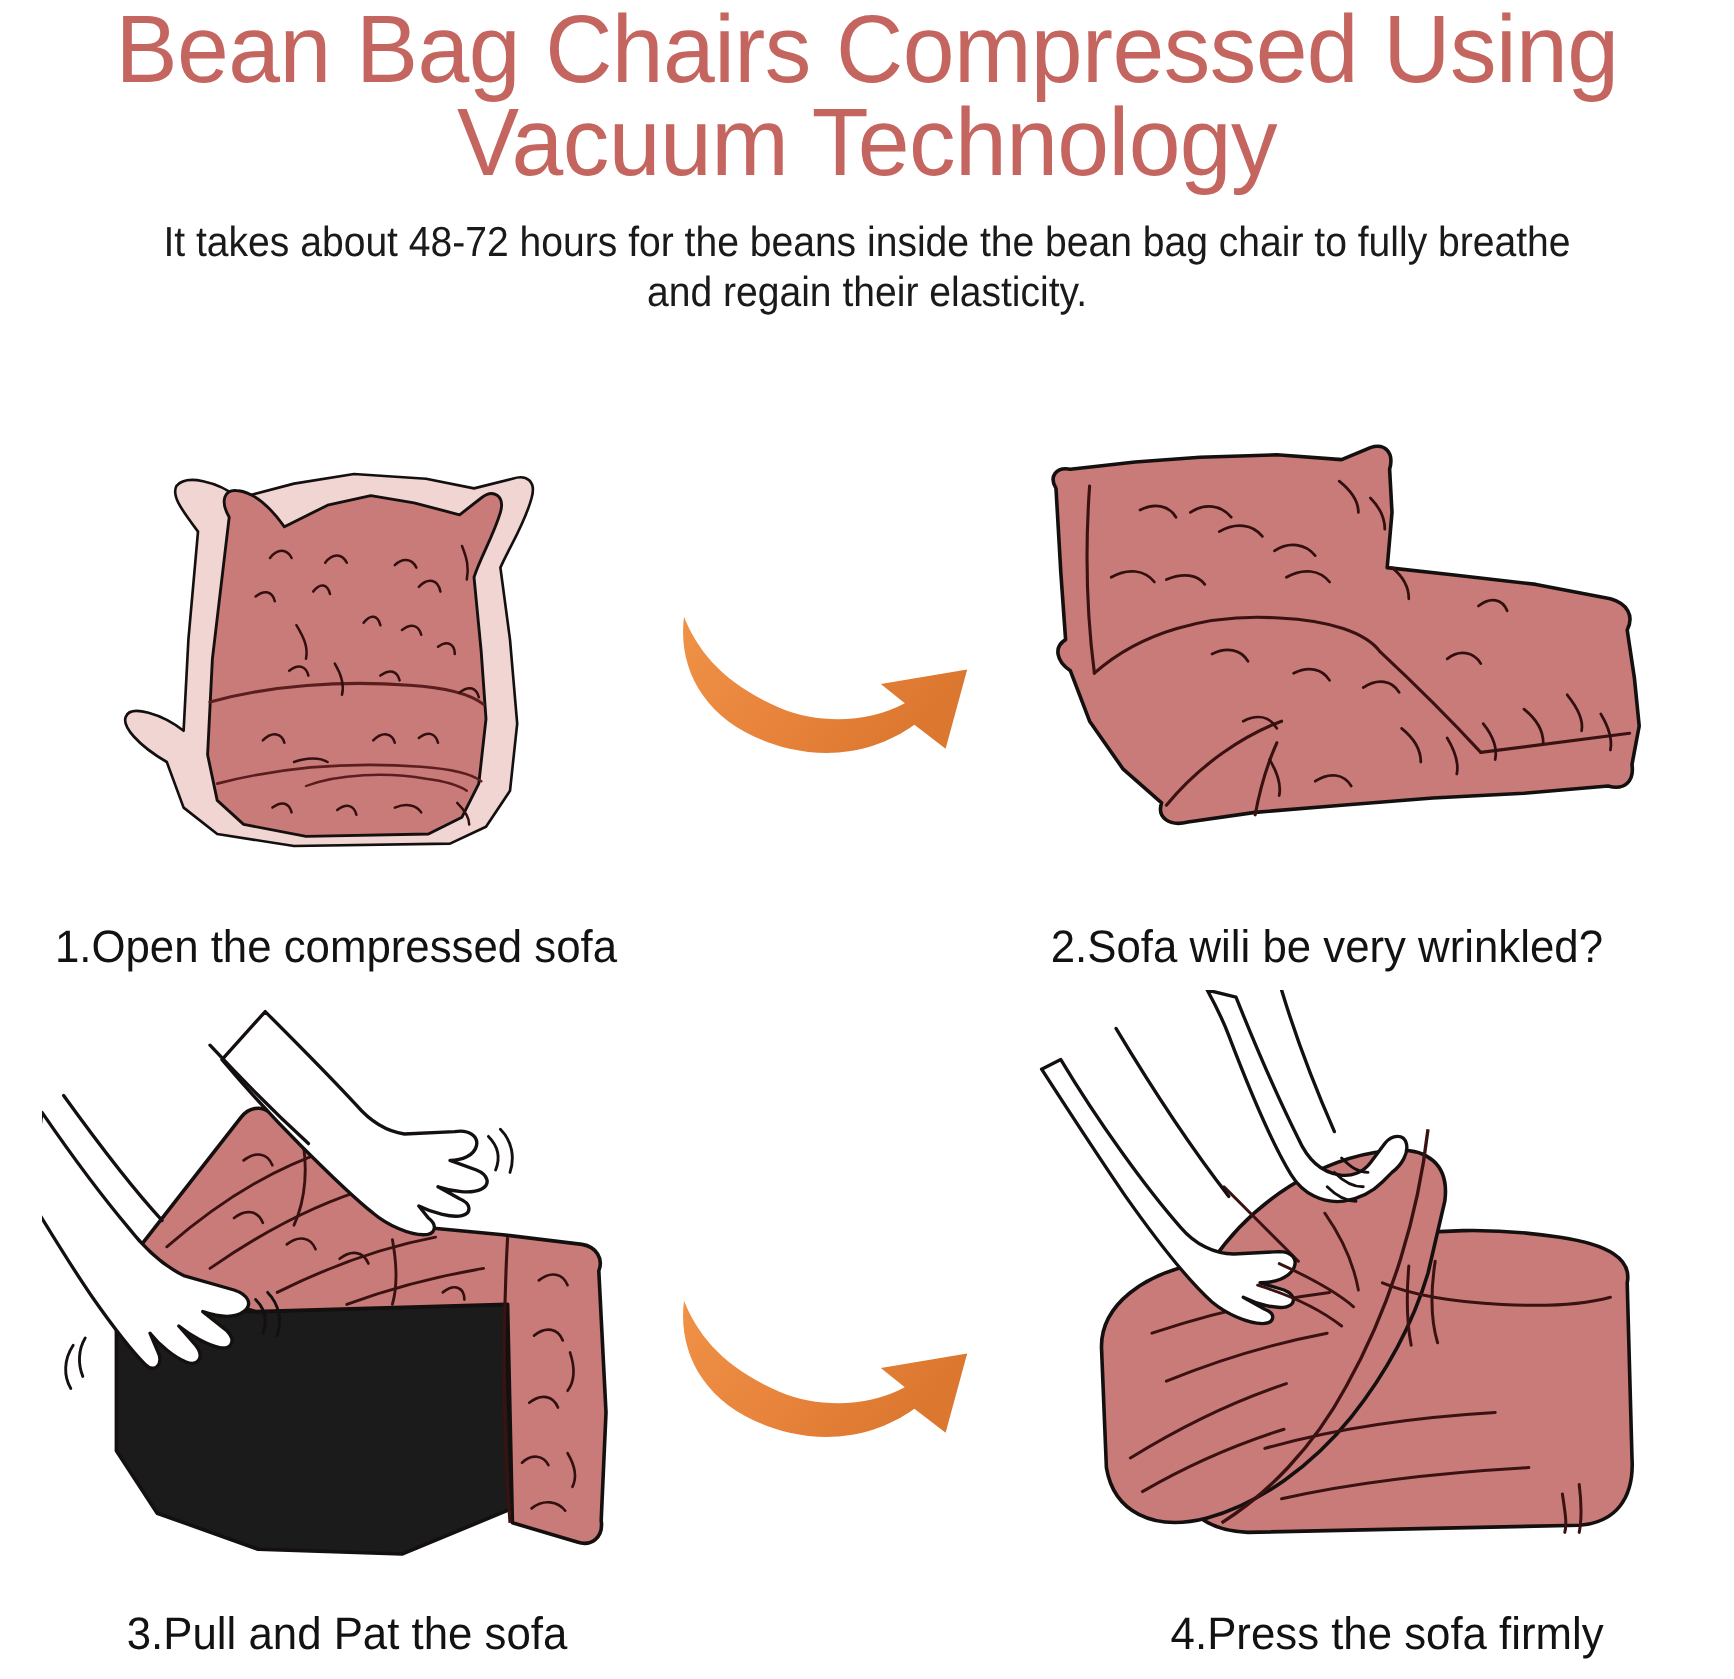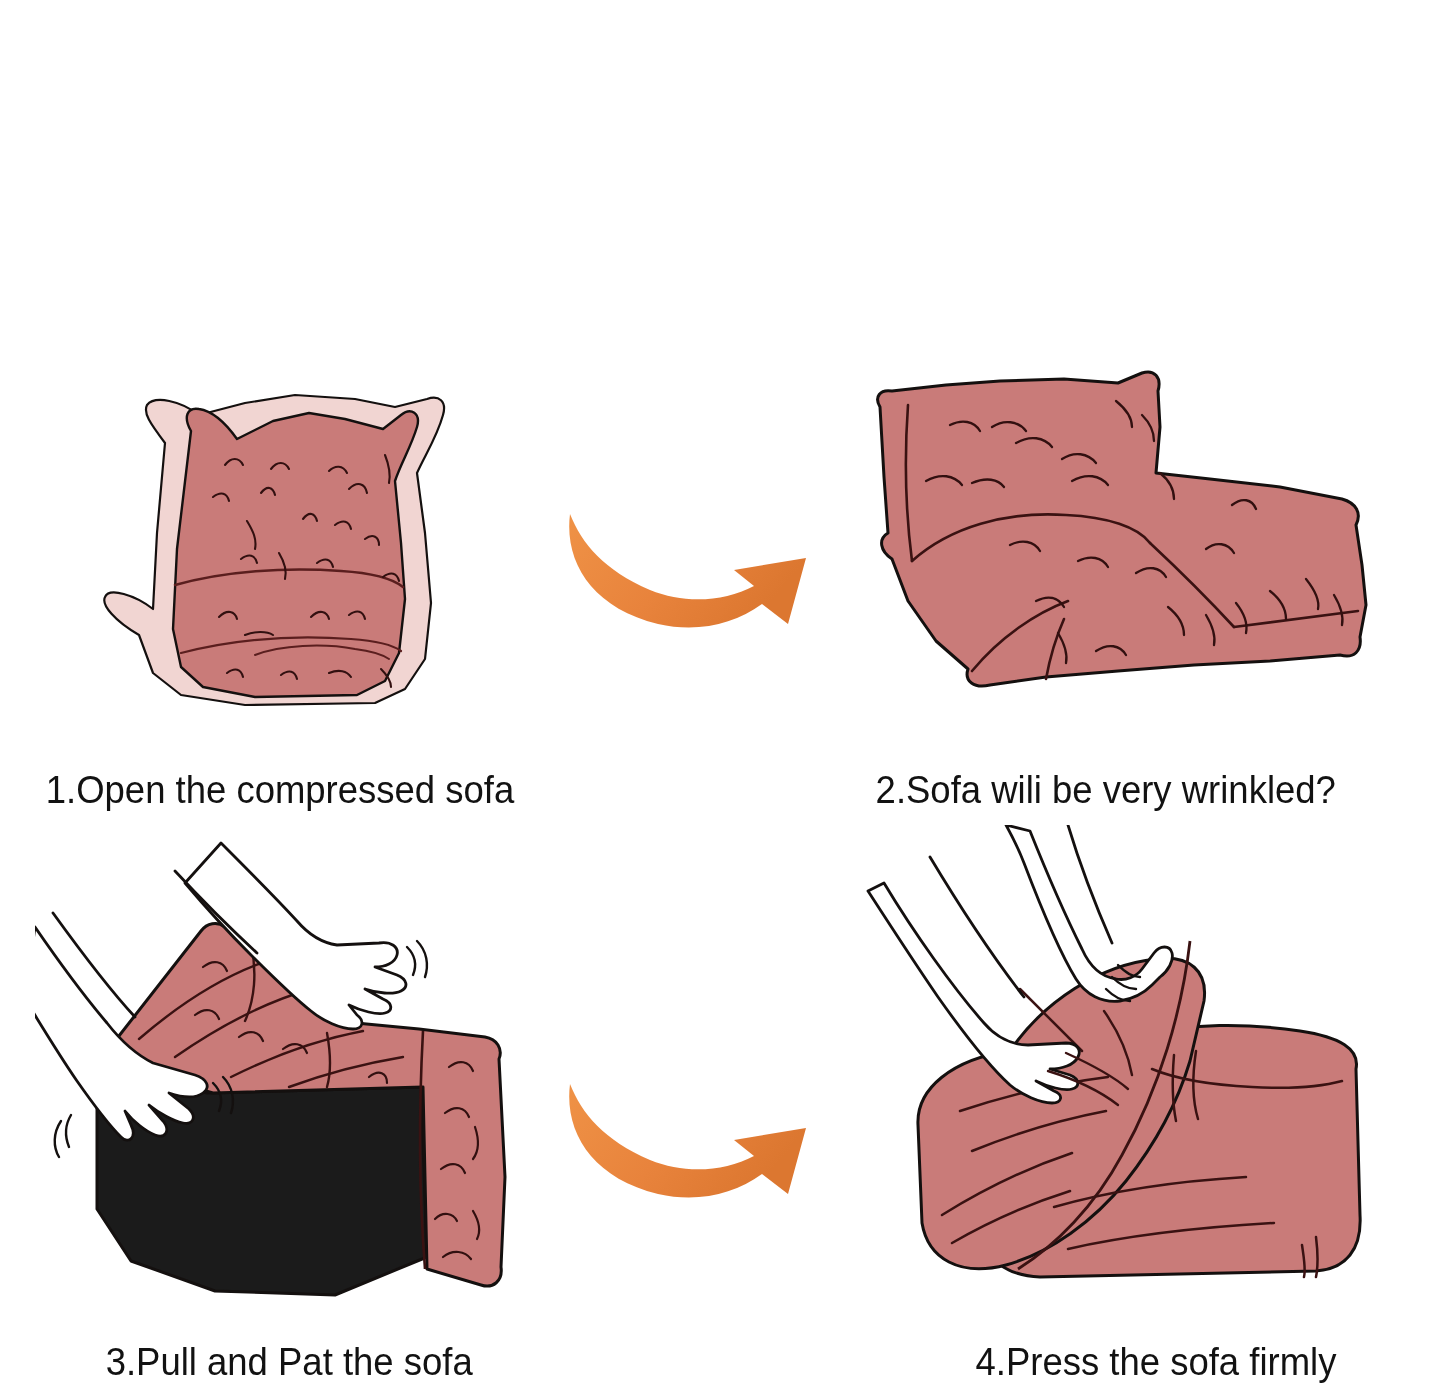--- a/index.html
+++ b/index.html
@@ -99,20 +99,25 @@
   }
   #arrow-1 { left: 548px; top: 135px; width: 300px; height: 160px; }
   #arrow-2 { left: 548px; top: 705px; width: 300px; height: 160px; }
   .arrow svg { display: block; width: 100%; height: 100%; }
 </style>
 </head>
 <body>
 
 <div class="page">
 
+  <div class="header">
+    <h1 class="title">Bean Bag Chairs Compressed Using
+Vacuum Technology</h1>
+    <p class="subtitle">It takes about 48-72 hours for the beans inside the bean bag chair to fully breathe and regain their elasticity.</p>
+  </div>
 
   <div class="grid">
 
     <div class="cell" id="panel-1">
       <div class="cell-art">
         <svg viewBox="0 0 420 340" xmlns="http://www.w3.org/2000/svg">
           <g stroke="#14100F" stroke-width="2.4" stroke-linecap="round" stroke-linejoin="round">
 
             <path d="M70 70 C55 50 48 40 52 32 C60 22 86 28 104 42
                      L150 30 L200 22 L260 26 L300 34 L332 26

